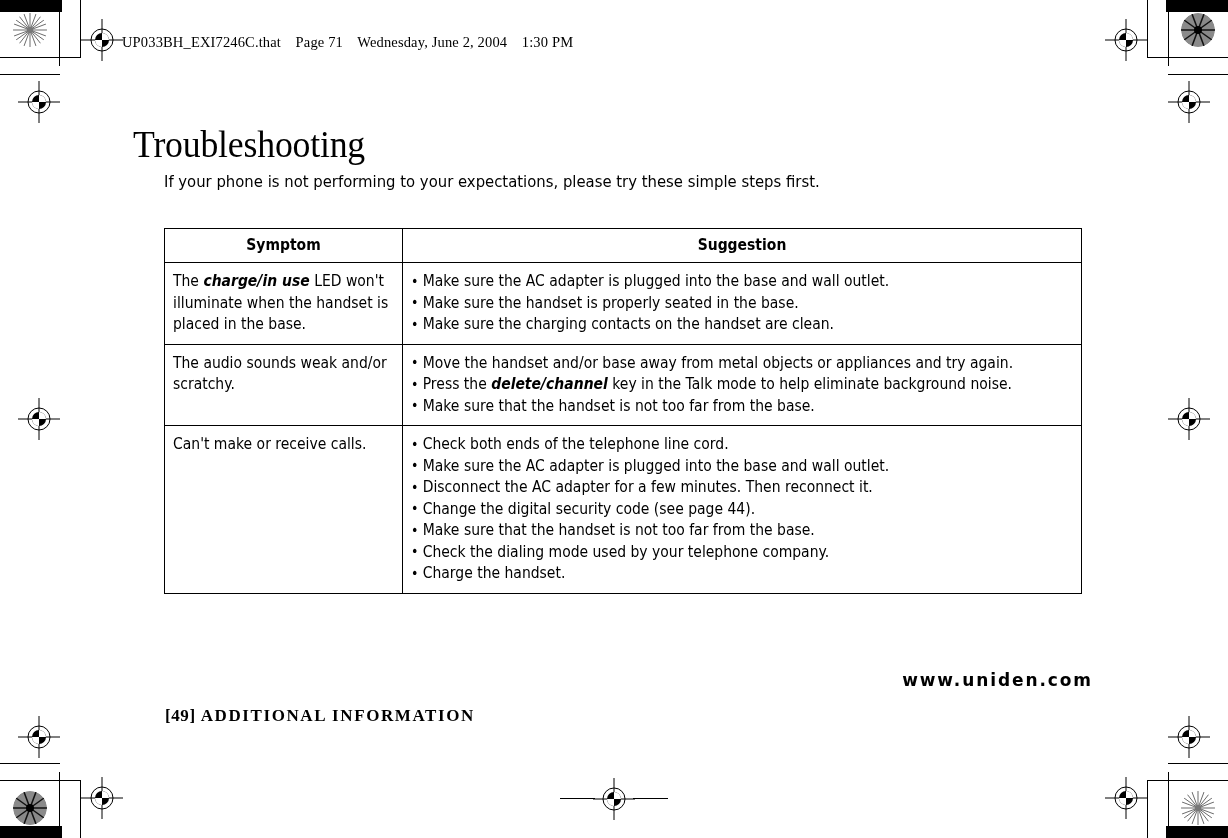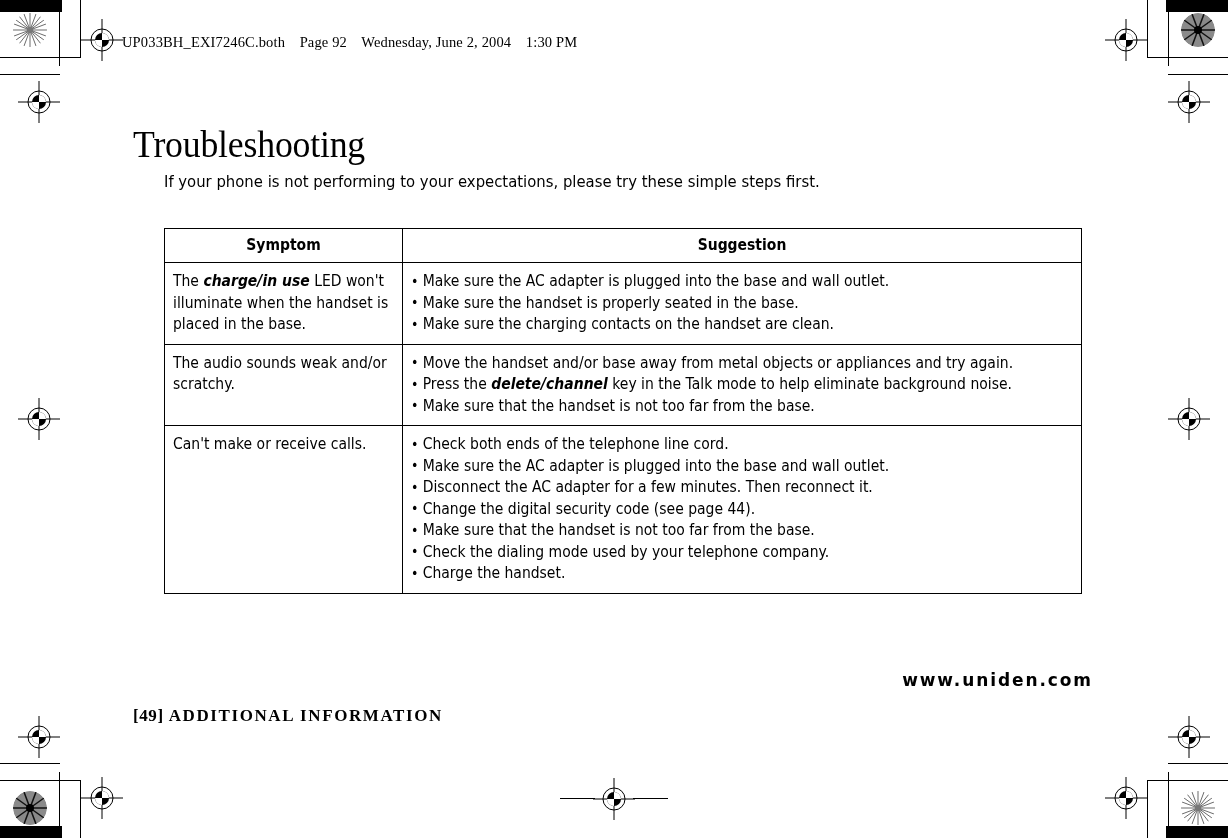--- a/index.html
+++ b/index.html
@@ -149,21 +149,21 @@
 
   .footer-left {
     position: absolute;
     left: 133px;
     top: 706px;
     font-family: "Liberation Serif", "DejaVu Serif", serif;
     font-weight: bold;
     font-size: 17px;
     letter-spacing: 1.6px;
   }
-  .footer-left .pagenum { letter-spacing: 0.6px; }
+  .footer-left .pagenum { letter-spacing: 0.6px; margin-left: 32px; }
 
   .footer-right {
     position: absolute;
     right: 135px;
     top: 670px;
     font-family: "DejaVu Sans", sans-serif;
     font-weight: bold;
     font-size: 17px;
     letter-spacing: 1.9px;
   }
@@ -415,23 +415,23 @@
     </svg>
   </div>
 
   <div class="crop-line crop-h" style="left:560px; top:798px; width:35px;"></div>
   <div class="crop-line crop-h" style="left:633px; top:798px; width:35px;"></div>
 </div>
 
 <div class="content">
 
   <div class="page-header">
-    <span>UP033BH_EXI7246C.both</span>
+    <span>UP033BH_EXI7246C.that</span>
     <span class="sep"></span>
-    <span>Page 92</span>
+    <span>Page 71</span>
     <span class="sep"></span>
     <span>Wednesday, June 2, 2004</span>
     <span class="sep"></span>
     <span>1:30 PM</span>
   </div>
 
   <h1 class="title">Troubleshooting</h1>
 
   <p class="intro">If your phone is not performing to your expectations, please try these simple steps first.</p>
 

